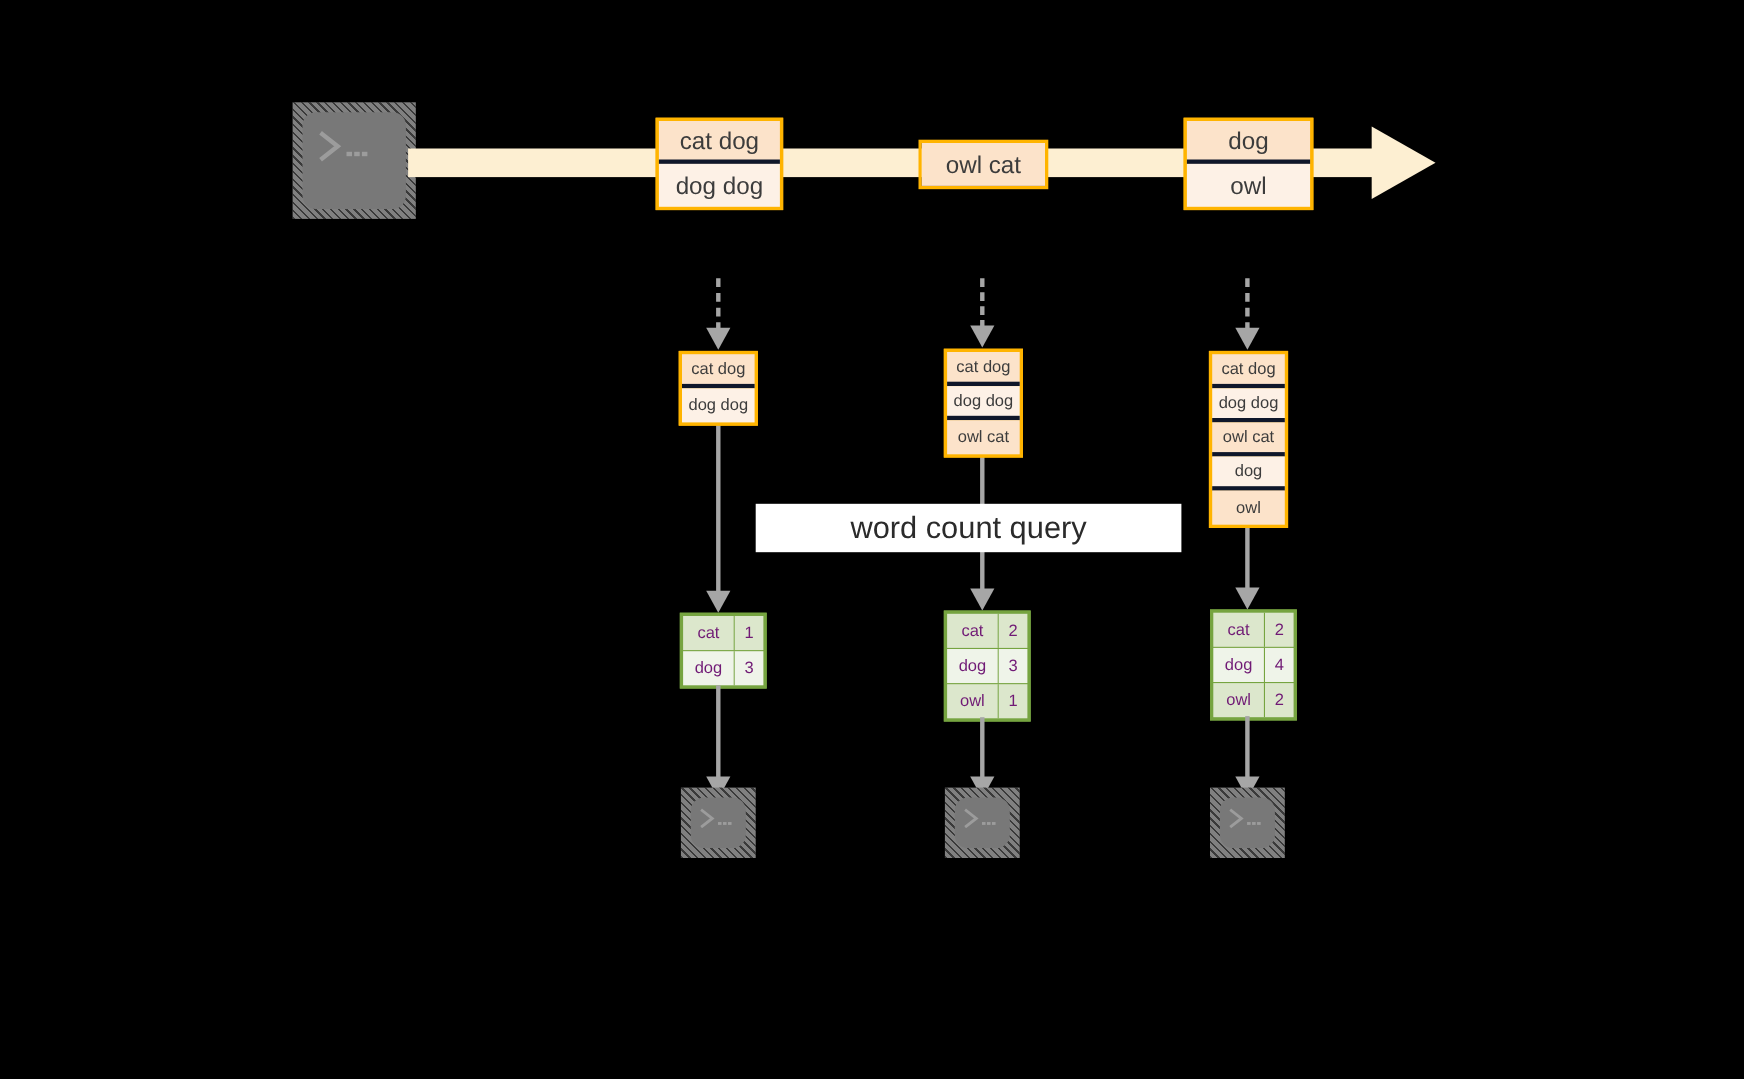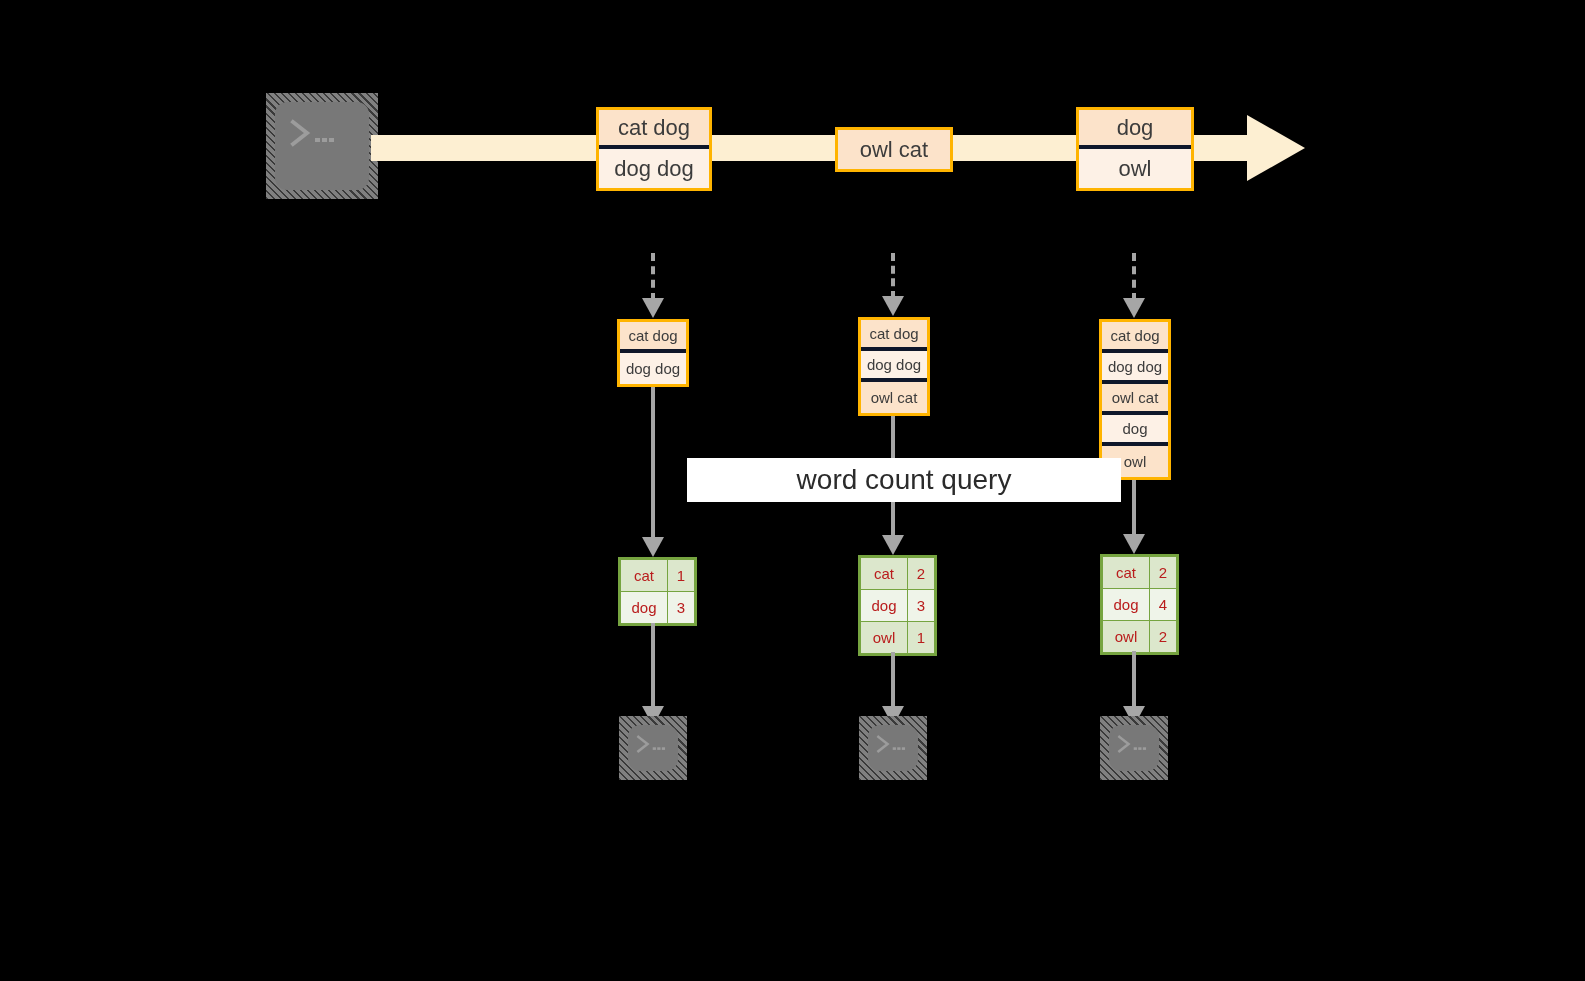--- a/index.html
+++ b/index.html
@@ -90,21 +90,21 @@
     height: 31px;
     border-bottom: 1px solid #76A440;
   }
   .res-row:last-child { border-bottom: none; }
   .res-key, .res-val {
     box-sizing: border-box;
     display: flex;
     align-items: center;
     justify-content: center;
     font-size: 15px;
-    color: #b91c1c;
+    color: #701a75;
   }
   .res-key { width: 47px; border-right: 1px solid #76A440; }
   .res-val { width: 26px; }
   .res-row.shade-a .res-key, .res-row.shade-a .res-val { background: #DCE7CC; }
   .res-row.shade-b .res-key, .res-row.shade-b .res-val { background: #EFF4E9; }
 
   
   .conn {
     position: absolute;
     width: 4px;
@@ -281,15 +281,15 @@
     <div class="screen">
       <svg width="40" height="26" viewBox="0 0 60 40" style="position:absolute;left:6px;top:8px;">
         <path d="M6 6 L20 17 L6 28" fill="none" stroke="#9c9c9c" stroke-width="4" stroke-linecap="square"></path>
         <rect x="28" y="22" width="5" height="4" fill="#9c9c9c"></rect>
         <rect x="35" y="22" width="5" height="4" fill="#9c9c9c"></rect>
         <rect x="42" y="22" width="5" height="4" fill="#9c9c9c"></rect>
       </svg>
     </div>
   </div>
 
-  <div class="query-label" style="left:687px; top:458px; width:434px; height:44px;">word count query</div>
+  <div class="query-label" style="left:687px; top:458px; width:387px; height:44px;">word count query</div>
 
 </div>
 
 </body></html>

